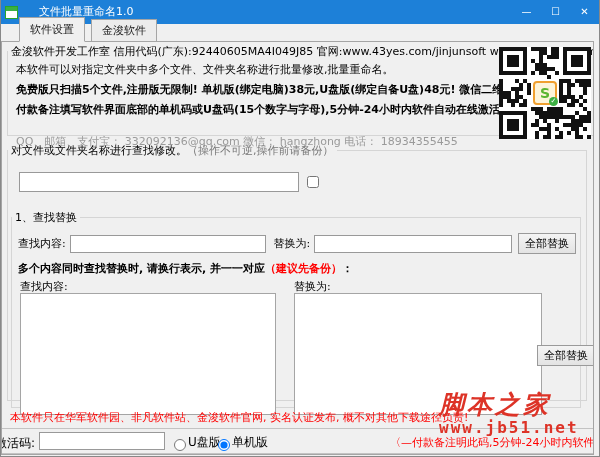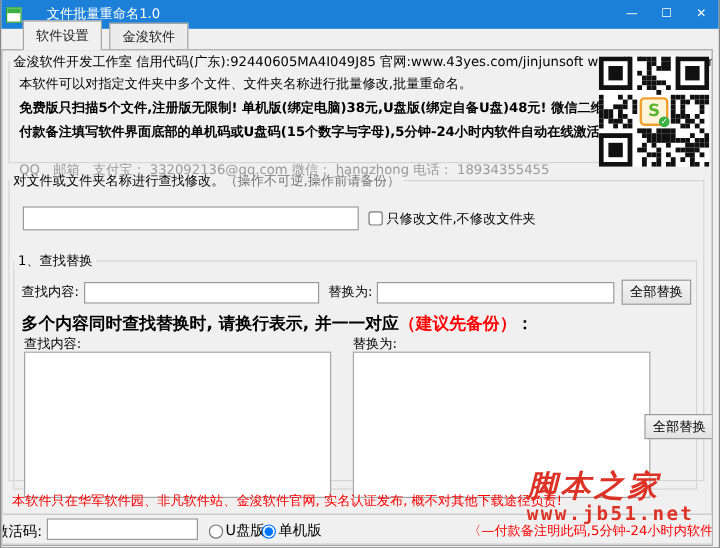--- a/index.html
+++ b/index.html
@@ -47,36 +47,36 @@
   .cb-label { font-size:11px; margin-left:8px; display:flex; align-items:center; white-space:nowrap; }
   .cb-label input { width:12px; height:12px; margin-right:3px; }
   
   .g3 { position:absolute; left:3px; top:52px; width:570px; height:198px; }
   .fr-row { position:absolute; left:6px; top:8px; width:558px; display:flex; align-items:center; }
   .small-label { font-size:11px; white-space:nowrap; }
   .find-input { width:210px; height:18px; border:1px solid #999; background:#fff; margin:0 8px 0 4px; font-size:12px; padding:0 3px; }
   .replace-input { width:212px; height:18px; border:1px solid #999; background:#fff; margin:0 6px 0 4px; font-size:12px; padding:0 3px; }
   .btn-small { background:linear-gradient(#f4f4f4,#e3e3e3); border:1px solid #9a9a9a; font-size:11px;
                padding:2px 6px; cursor:pointer; white-space:nowrap; }
-  .multi-note { position:absolute; left:6px; top:36px; font-size:14px; font-weight:bold; white-space:nowrap; }
+  .multi-note { position:absolute; left:6px; top:36px; font-size:11px; font-weight:bold; white-space:nowrap; }
   .red { color:#f00; }
   .ta-label-find { position:absolute; left:8px; top:54px; font-size:11px; }
   .ta-label-replace { position:absolute; left:282px; top:54px; font-size:11px; }
   .ta { position:absolute; top:68px; height:122px; border:1px solid #a5a5a5; background:#fff;
         resize:none; font-size:12px; font-family:inherit; padding:2px; }
   .ta-find { left:8px; width:256px; }
   .ta-replace { left:282px; width:248px; }
   .btn-replace-all-2 { position:absolute; left:525px; top:120px; }
   
   .warning { position:absolute; left:8px; top:368px; font-size:11px; color:#f00; white-space:nowrap;text-align:right; }
   .bottombar { position:absolute; left:-1px; top:386px; width:596px; height:26px;
                border:1px solid #c3c3c3; background:#f0f0f0; overflow:hidden; }
   .act-label { position:absolute; left:-7px; top:6px; font-size:12px; white-space:nowrap; }
   .act-input { position:absolute; left:37px; top:3px; width:126px; height:18px; border:1px solid #999; background:#fff; font-size:12px; padding:0 3px; }
-  .radio-label { position:absolute; top:5px; font-size:12px; display:flex; align-items:center; white-space:nowrap; }
+  .radio-label { position:absolute; top:5px; font-size:12px; display:flex; align-items:flex-end; white-space:nowrap; }
   .radio-label input { width:12px; height:12px; margin-right:2px; }
   .r1 { left:172px; } .r2 { left:216px; }
   .code-box { position:absolute; left:260px; top:2px; width:122px; height:20px; border:1px solid #a5a5a5;
               background:#f5f5f5; text-align:center; font-size:12px; line-height:19px; color:#000; }
   .act-note { position:absolute; left:388px; top:6px; font-size:11px; color:#f00; white-space:nowrap; }
   
   .watermark { position:absolute; left:438px; top:392px; width:155px; z-index:20;
                pointer-events:none; color:#dd3327; }
   .wm-title { font-family:"DejaVu Serif","Liberation Serif",serif; font-style:italic; font-weight:bold;
               font-size:25px; line-height:26px; letter-spacing:3px; white-space:nowrap; }
@@ -295,21 +295,20 @@
       </div>
     </div>
 
     <fieldset class="g2">
       <legend><span>对文件或文件夹名称进行查找修改。</span><span class="legend-note">（操作不可逆,操作前请备份）</span></legend>
 
       <div class="row1">
         <input class="folder-input" type="text" value="" style="">
         <label class="cb-label">
           <input type="checkbox" style="">
-          <span>只修改文件,不修改文件夹</span>
         </label>
       </div>
 
       <fieldset class="g3">
         <legend>1、查找替换</legend>
 
         <div class="fr-row">
           <span class="small-label">查找内容:</span>
           <input class="find-input" type="text" value="" style="">
           <span class="small-label">替换为:</span>

